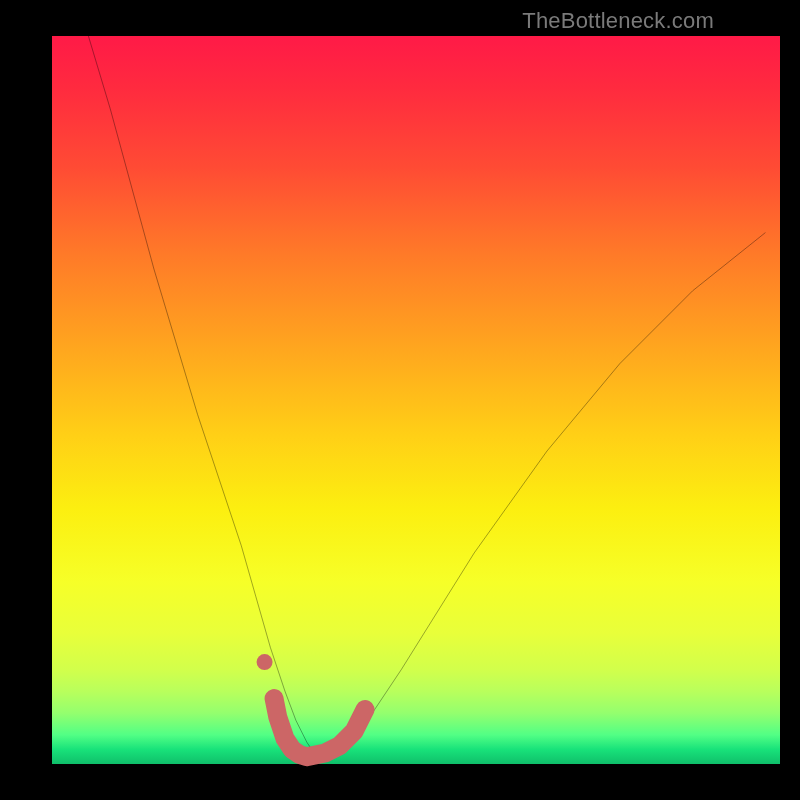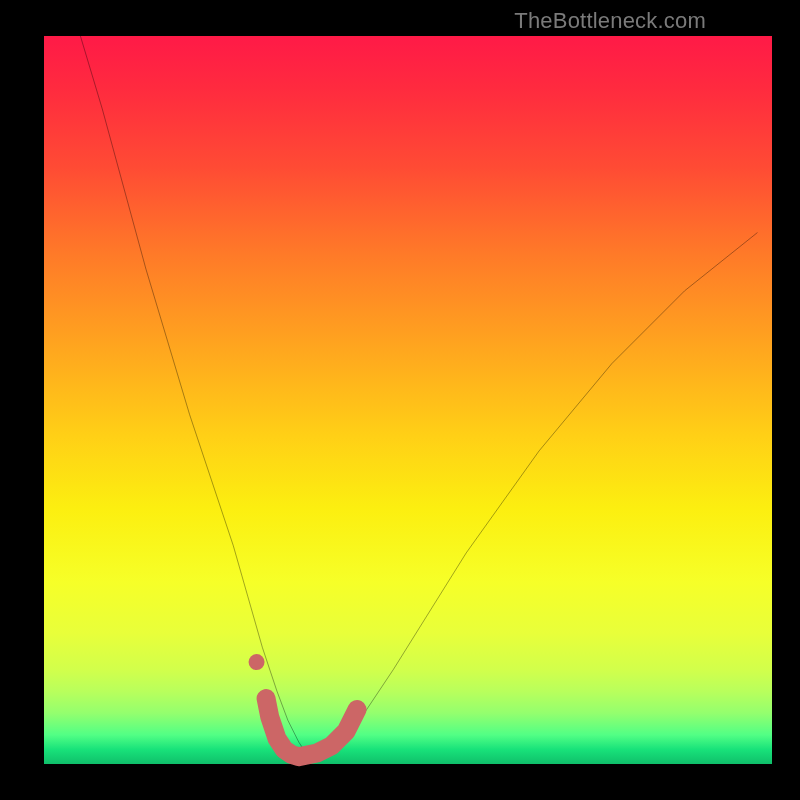--- a/index.html
+++ b/index.html
@@ -6,21 +6,21 @@
     margin: 0;
     padding: 0;
     width: 800px;
     height: 800px;
     background: #000;
     overflow: hidden;
     font-family: Arial, Helvetica, sans-serif;
   }
   .frame {
     position: absolute;
-    left: 8px;
+    left: 16px;
     top: 0;
     width: 712px;
     height: 800px;
     background: #000;
   }
   .plot {
     position: absolute;
     left: 36px;
     top: 36px;
     width: 728px;

